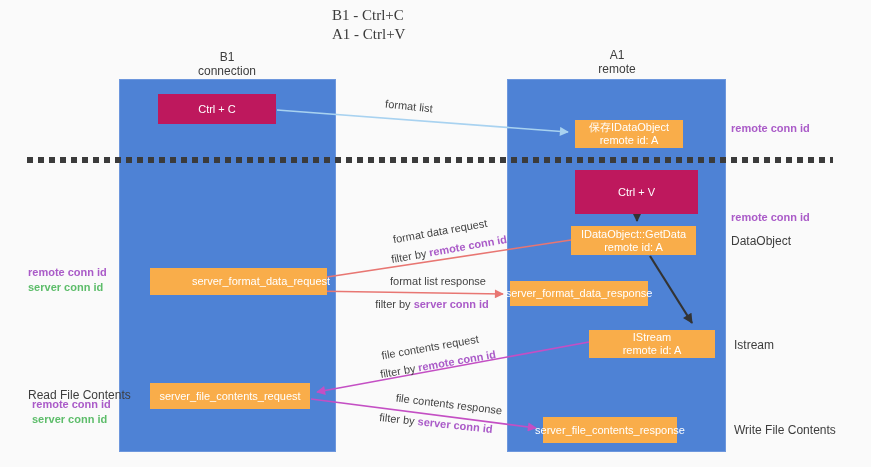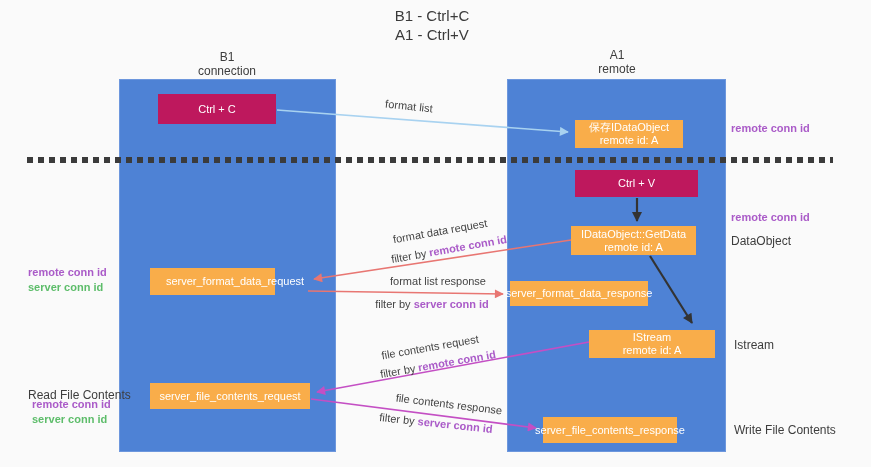--- a/index.html
+++ b/index.html
@@ -1,21 +1,21 @@
 <!DOCTYPE html>
 <html><head>
 <meta charset="utf-8">
 <style>
   html,body{margin:0;padding:0;background:#fafafa;}
   body{font-family:"Liberation Sans","DejaVu Sans",sans-serif;}
   #canvas{position:relative;width:871px;height:467px;background:#fafafa;overflow:hidden;}
   .abs{position:absolute;}
 
   
-  .title{left:332px;top:6px;width:200px;text-align:center;font-size:15px;line-height:19px;color:#3a3a3a;}
+  .title{left:332px;top:6px;width:200px;font-size:15px;line-height:19px;color:#3a3a3a;font-family:Liberation Serif, serif;}
 
   
   .lane-header{width:140px;text-align:center;font-size:12px;line-height:14px;color:#3d3d3d;}
   .lane-header.b1{left:157px;top:50px;}
   .lane-header.a1{left:547px;top:48px;}
 
   
   .lane{background:#4e82d5;border:1px solid #6d97dd;box-sizing:border-box;}
   .lane.left{left:119px;top:79px;width:217px;height:373px;}
   .lane.right{left:507px;top:79px;width:219px;height:373px;}
@@ -25,23 +25,23 @@
     background:repeating-linear-gradient(90deg,#3b3b3b 0 6px,transparent 6px 11px);}
 
   
   .node{box-sizing:border-box;display:flex;flex-direction:column;align-items:center;justify-content:center;
         color:#fff;font-size:11px;line-height:13px;text-align:center;}
   .node.orange{background:#f9ad4a;}
   .node.green{background:#be185d;}
 
   .box-ctrl-c{left:158px;top:94px;width:118px;height:30px;}
   .box-save{left:575px;top:120px;width:108px;height:28px;}
-  .box-ctrl-v{left:575px;top:170px;width:123px;height:27px;}
+  .box-ctrl-v{left:575px;top:170px;width:123px;height:44px;}
   .box-getdata{left:571px;top:226px;width:125px;height:29px;}
-  .box-fmt-req{left:150px;top:268px;width:125px;height:27px;padding-left:45px;}
+  .box-fmt-req{left:150px;top:268px;width:177px;height:27px;padding-left:45px;}
   .box-fmt-resp{left:510px;top:281px;width:138px;height:25px;}
   .box-istream{left:589px;top:330px;width:126px;height:28px;}
   .box-file-req{left:150px;top:383px;width:160px;height:26px;}
   .box-file-resp{left:543px;top:417px;width:134px;height:26px;}
 
   
   .side{font-size:11px;white-space:nowrap;}
   .side.bold-purple{color:#aa5bc8;font-weight:bold;}
   .side.bold-green{color:#5dbd6a;font-weight:bold;}
   .side.plain{color:#3d3d3d;font-size:12px;font-weight:normal;}

